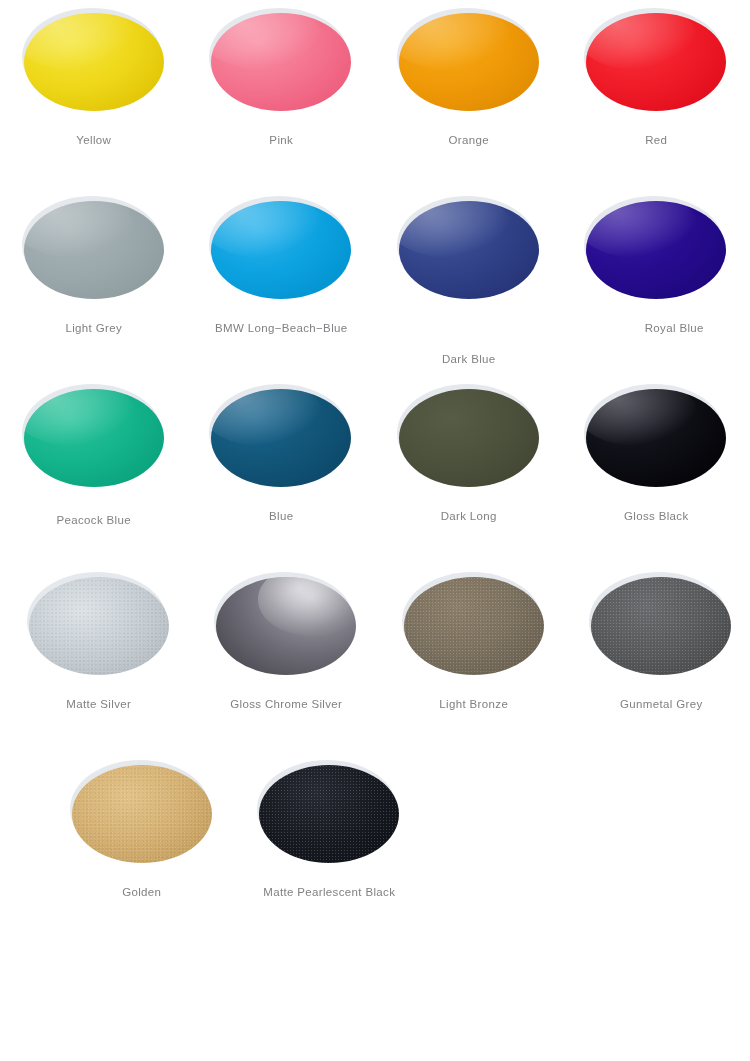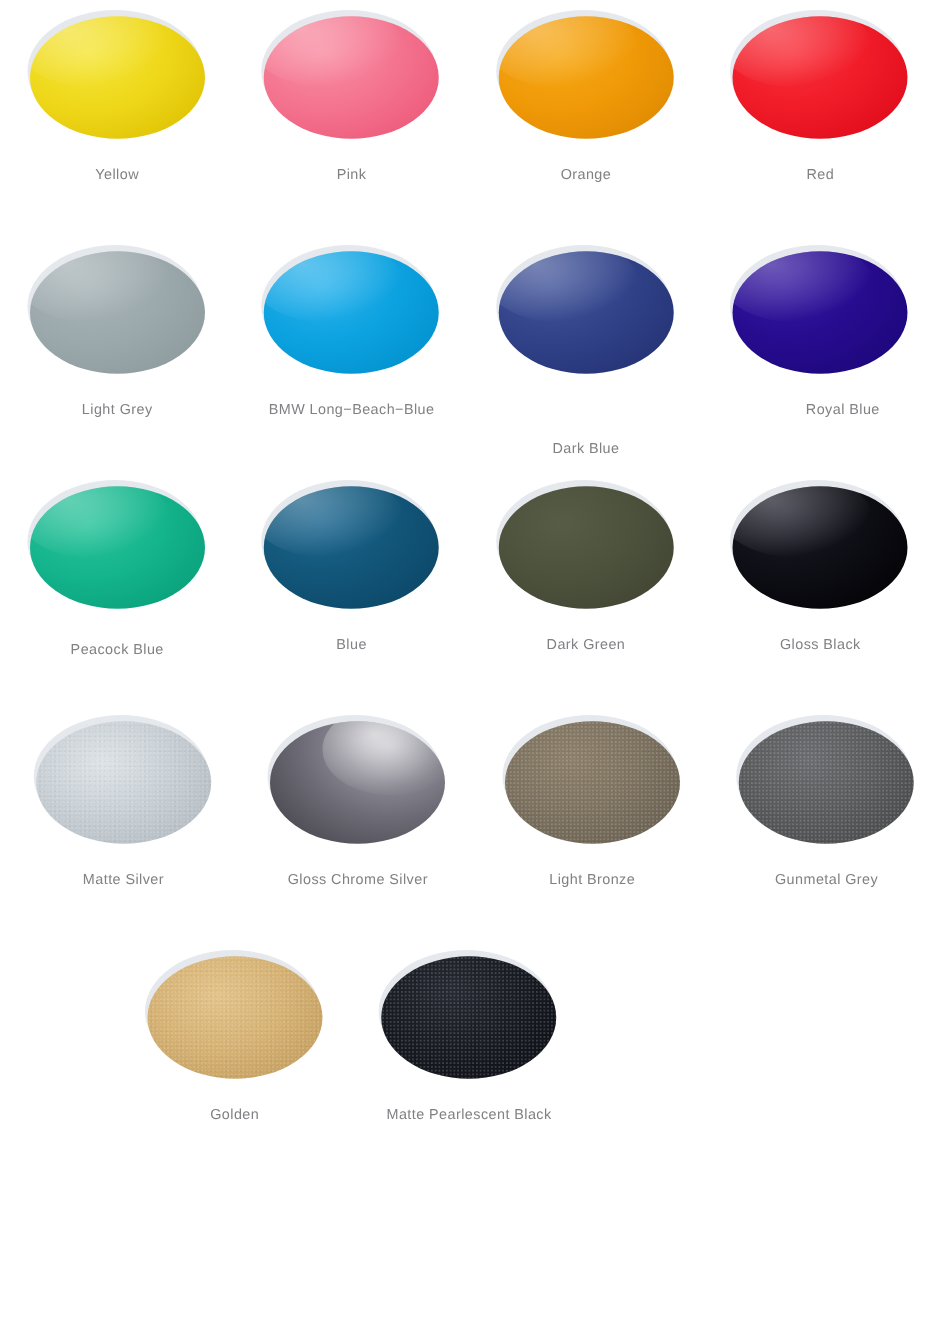--- a/index.html
+++ b/index.html
@@ -118,21 +118,21 @@
     color: #808184;
     letter-spacing: 0.35px;
     text-align: center;
     white-space: nowrap;
     font-weight: 400;
   }
 
   
   .row-metal .chip-wrap { margin-left: 10px; }
   .row-metal .chip-label { margin-left: 10px; }
-  .row-last { padding-left: 87px; }
+  .row-last { padding-left: 41px; }
   .row-last .chip-wrap { margin-left: 14px; }
   .row-last .chip-label { margin-left: 14px; }
 
   .spacer-cell { width: 187.5px; height: 188px; }
 </style>
 </head>
 <body style="background: rgb(255, 255, 255);">
 
 <div class="swatch-sheet">
 
@@ -211,21 +211,21 @@
         <div class="chip-rim"></div>
         <div class="chip chip-body gloss" style="background: radial-gradient(at 32% 28%, rgb(28, 102, 144) 0%, rgb(18, 86, 121) 45%, rgb(13, 74, 107) 78%, rgb(10, 64, 94) 100%);"></div>
       </div>
       <div class="chip-label" style="color: rgb(128, 129, 132);">Blue</div>
     </div>
     <div class="swatch-cell">
       <div class="chip-wrap">
         <div class="chip-rim"></div>
         <div class="chip chip-body" style="background: radial-gradient(at 36% 30%, rgb(87, 92, 70) 0%, rgb(76, 81, 60) 48%, rgb(67, 71, 52) 80%, rgb(60, 64, 48) 100%);"></div>
       </div>
-      <div class="chip-label" style="color: rgb(128, 129, 132);">Dark Green</div>
+      <div class="chip-label" style="color: rgb(128, 129, 132);">Dark Long</div>
     </div>
     <div class="swatch-cell">
       <div class="chip-wrap">
         <div class="chip-rim"></div>
         <div class="chip chip-body gloss" style="background: radial-gradient(at 30% 22%, rgb(29, 29, 43) 0%, rgb(16, 16, 24) 38%, rgb(6, 6, 11) 74%, rgb(3, 3, 6) 100%);"></div>
       </div>
       <div class="chip-label" style="color: rgb(128, 129, 132);">Gloss Black</div>
     </div>
   </div>
 

